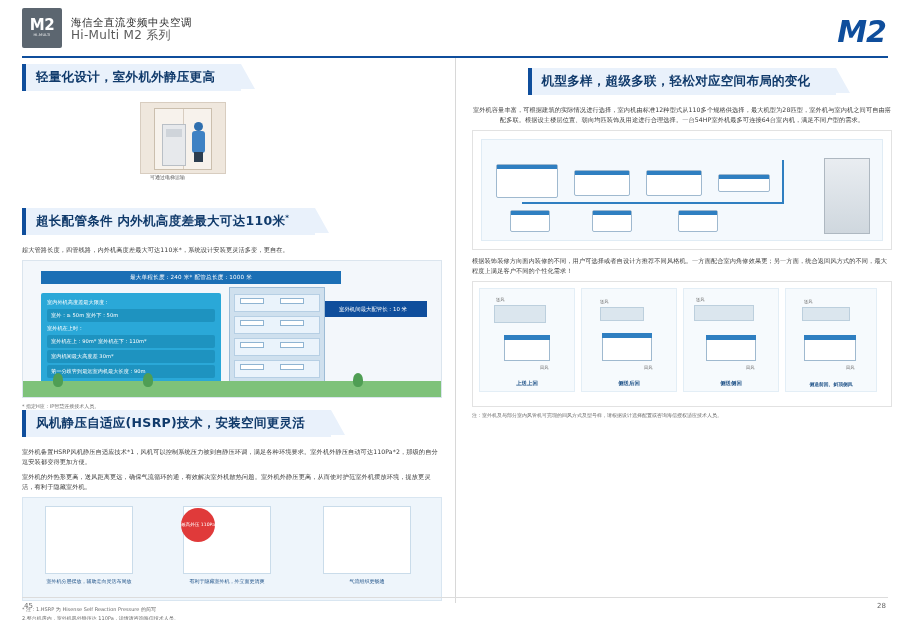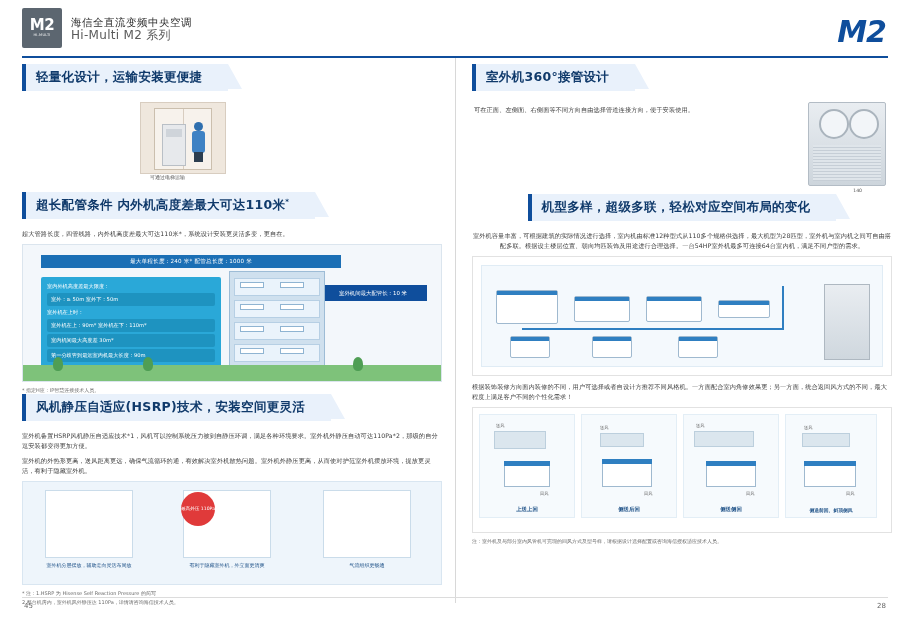--- a/index.html
+++ b/index.html
@@ -176,38 +176,38 @@
       </div>
     </div>
     <div class="brand-m2">M2</div>
   </div>
   <div style="position:absolute;left:22px;top:56px;width:866px;height:1.5px;background:#0f4e9c;"></div>
   <div class="spine"></div>
 
   <div class="col col-left">
 
     <div>
-      <div class="sec-head">轻量化设计，运输安装更便捷</div>
+      <div class="sec-head">轻量化设计，室外机外静压更高</div>
       <div style="position:relative;height:92px;">
         <div class="body-txt" style="width:190px;position:absolute;left:2px;top:4px;">室外机采用模块化设计，基础模块单模块最大为28HP，尺寸仅为750mm×1600mm×1730mm（厚×宽×高），能便用电梯进行搬运，使得运输安装都能轻松应对。</div>
         <div class="elevator-scene">
           <div class="ele-shaft"></div>
           <div class="ele-door"></div>
           <div class="ele-unit"></div>
           <div class="ele-person">
             <div class="head"></div>
               <div class="body"></div>
               <div class="legs"></div>
           </div>
           <div class="cap-sm" style="left:128px;top:76px;">可通过电梯运输</div>
         </div>
       </div>
     </div>
 
-    <div style="margin-top:2px;">
+    <div style="margin-top:18px;">
       <div class="sec-head">
         <span>超长配管条件 内外机高度差最大可达110米</span><span class="sup">*</span>
       </div>
       <div class="body-txt">超大管路长度，四管线路，内外机高度差最大可达110米*，系统设计安装更灵活多变，更自在。</div>
       <div class="art pipe-art">
         <div class="pipe-bar">最大单程长度：240 米*   配管总长度：1000 米</div>
         <div class="pipe-left-box">
           <div class="pl-line">室内外机高度差最大限度：</div>
           <div class="pl-line pl-sub">室外：≥ 50m    室外下：50m</div>
           <div class="pl-line">室外机在上时：</div>
@@ -251,32 +251,20 @@
         <div class="hs-cap" style="left:149px;">有利于隐藏室外机，外立面更清爽</div>
         <div class="hs-cap" style="left:289px;">气流组织更畅通</div>
       </div>
       <div class="note-txt">* 注：1.HSRP 为 Hisense Self Reaction Pressure 的简写</div>
       <div class="note-txt" style="margin-top:1px;">2.整台机房内，室外机风外静压达 110Pa，详情请咨询海信技术人员。</div>
     </div>
   </div>
 
   <div class="col col-right">
 
-    <div>
-      <div class="sec-head">室外机360°接管设计</div>
-      <div class="odu-wrap">
-        <div class="body-txt" style="width:250px;position:absolute;left:2px;top:4px;">可在正面、左侧面、右侧面等不同方向自由选择管道连接方向，便于安装使用。</div>
-        <div class="odu">
-          <div class="fan" style="left:10px;top:6px;"></div>
-          <div class="fan" style="left:40px;top:6px;"></div>
-          <div class="grill"></div>
-        </div>
-        <div class="dimline" style="right:30px;top:90px;">140</div>
-      </div>
-    </div>
 
     <div style="margin-top:4px;text-align:center;">
       <div class="sec-head">机型多样，超级多联，轻松对应空间布局的变化</div>
       <div class="body-txt">室外机容量丰富，可根据建筑的实际情况进行选择，室内机由标准12种型式从110多个规格供选择，最大机型为28匹型，室外机与室内机之间可自由搭配多联。根据设主楼层位置、朝向均匹装饰及用途进行合理选择。一台54HP室外机最多可连接64台室内机，满足不同户型的需求。</div>
       <div class="art sys-art">
         <div class="sys-inner">
           <div class="iu-box" style="left:14px;top:24px;width:62px;height:34px;">
               <div class="accent"></div>
             </div>
           <div class="iu-box" style="left:92px;top:30px;width:56px;height:26px;">

